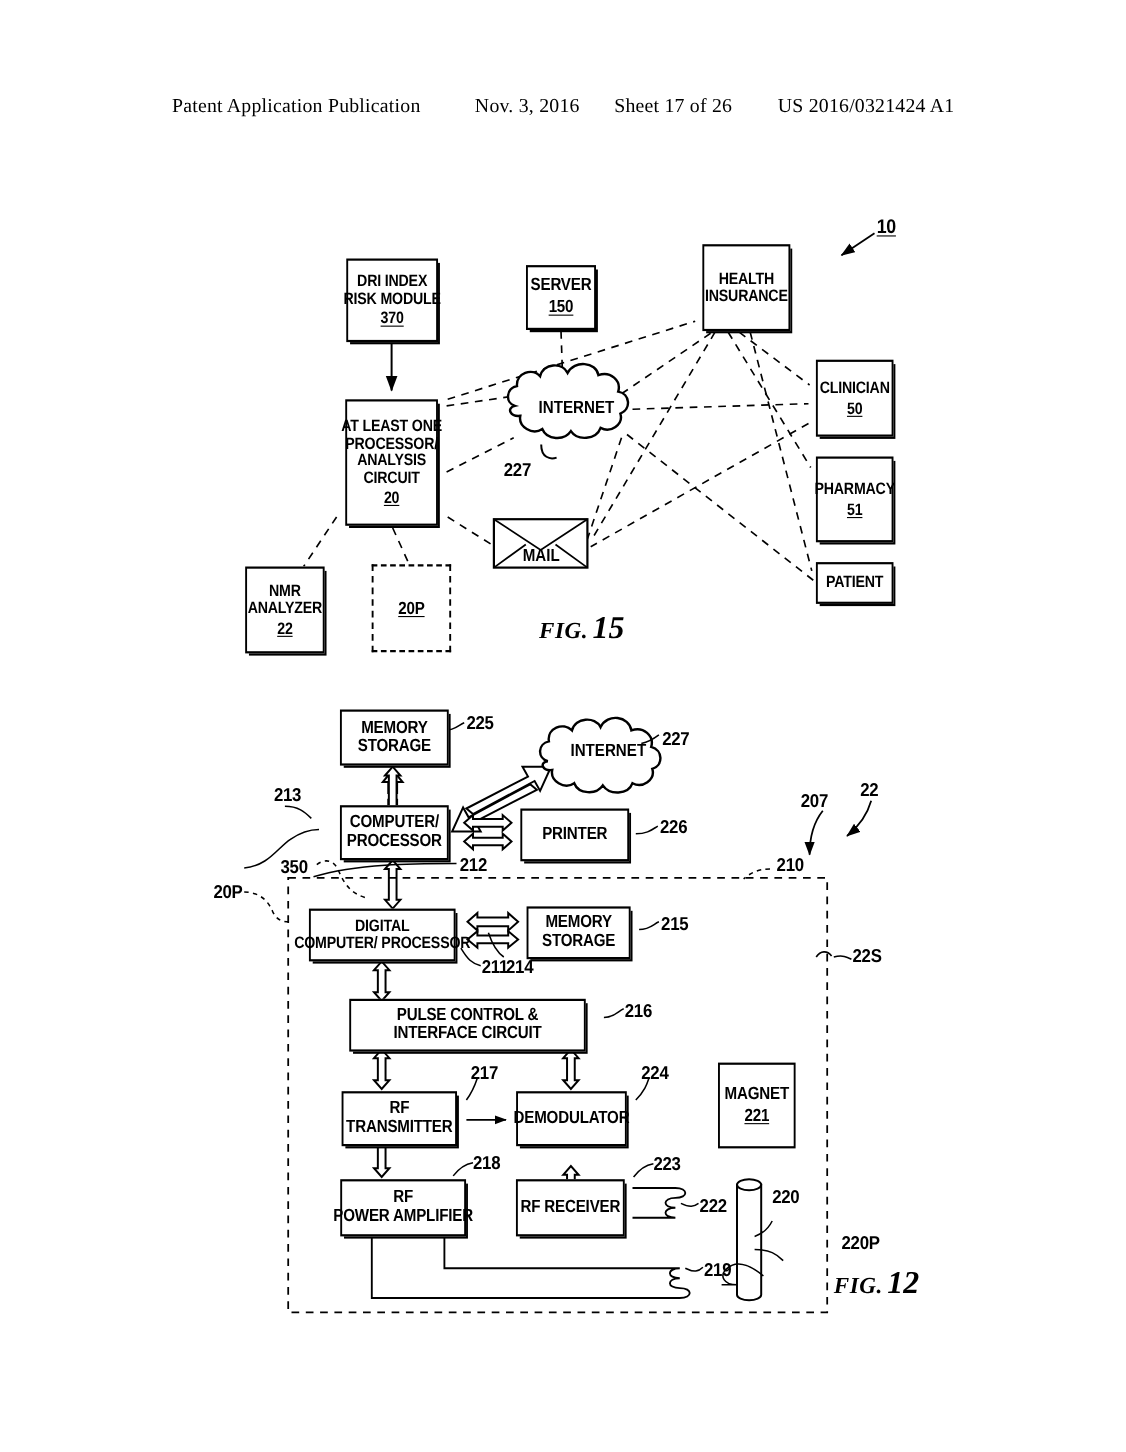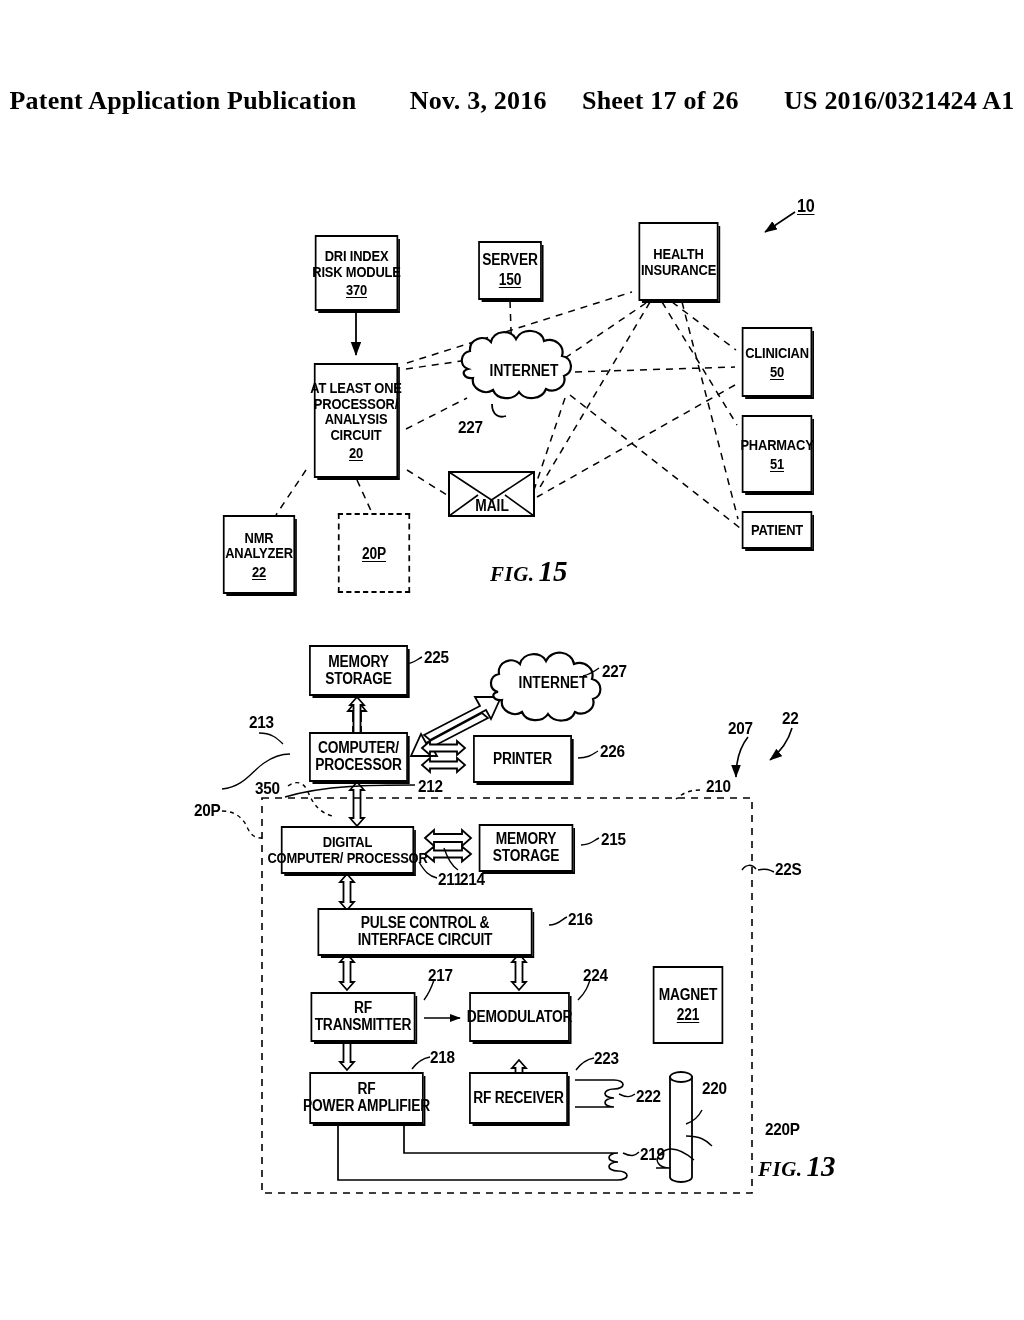--- a/index.html
+++ b/index.html
@@ -17,22 +17,22 @@
   }
 
   
   .page-header {
     position: absolute;
     top: 86px;
     left: 0;
     width: 1024px;
     text-align: center;
     font-family: "Liberation Serif", serif;
-    font-weight: bold;
-    font-size: 26px;
+    font-weight: normal;
+    font-size: 18px;
     letter-spacing: 0.2px;
     white-space: nowrap;
   }
   .page-header span { display: inline-block; }
   .hdr-gap-1 { width: 40px; }
   .hdr-gap-2 { width: 22px; }
   .hdr-gap-3 { width: 32px; }
 
   
   #art {
@@ -418,14 +418,14 @@
 <div class="reflabel" style="left:636px; top:1087px;">222</div>
 <div class="reflabel" style="left:640px; top:1145px;">219</div>
 <div class="reflabel" style="left:702px; top:1079px;">220</div>
 <div class="reflabel" style="left:765px; top:1120px;">220P</div>
 <div class="reflabel" style="left:706px; top:777px;">210</div>
 <div class="reflabel" style="left:728px; top:719px;">207</div>
 <div class="reflabel" style="left:782px; top:709px;">22</div>
 <div class="reflabel" style="left:775px; top:860px;">22S</div>
 
 <div class="figcap" style="left:758px; top:1150px;">
-  <span class="fw">FIG.</span><span class="fn">13</span>
+  <span class="fw">FIG.</span><span class="fn">12</span>
 </div>
 
 </body></html>

